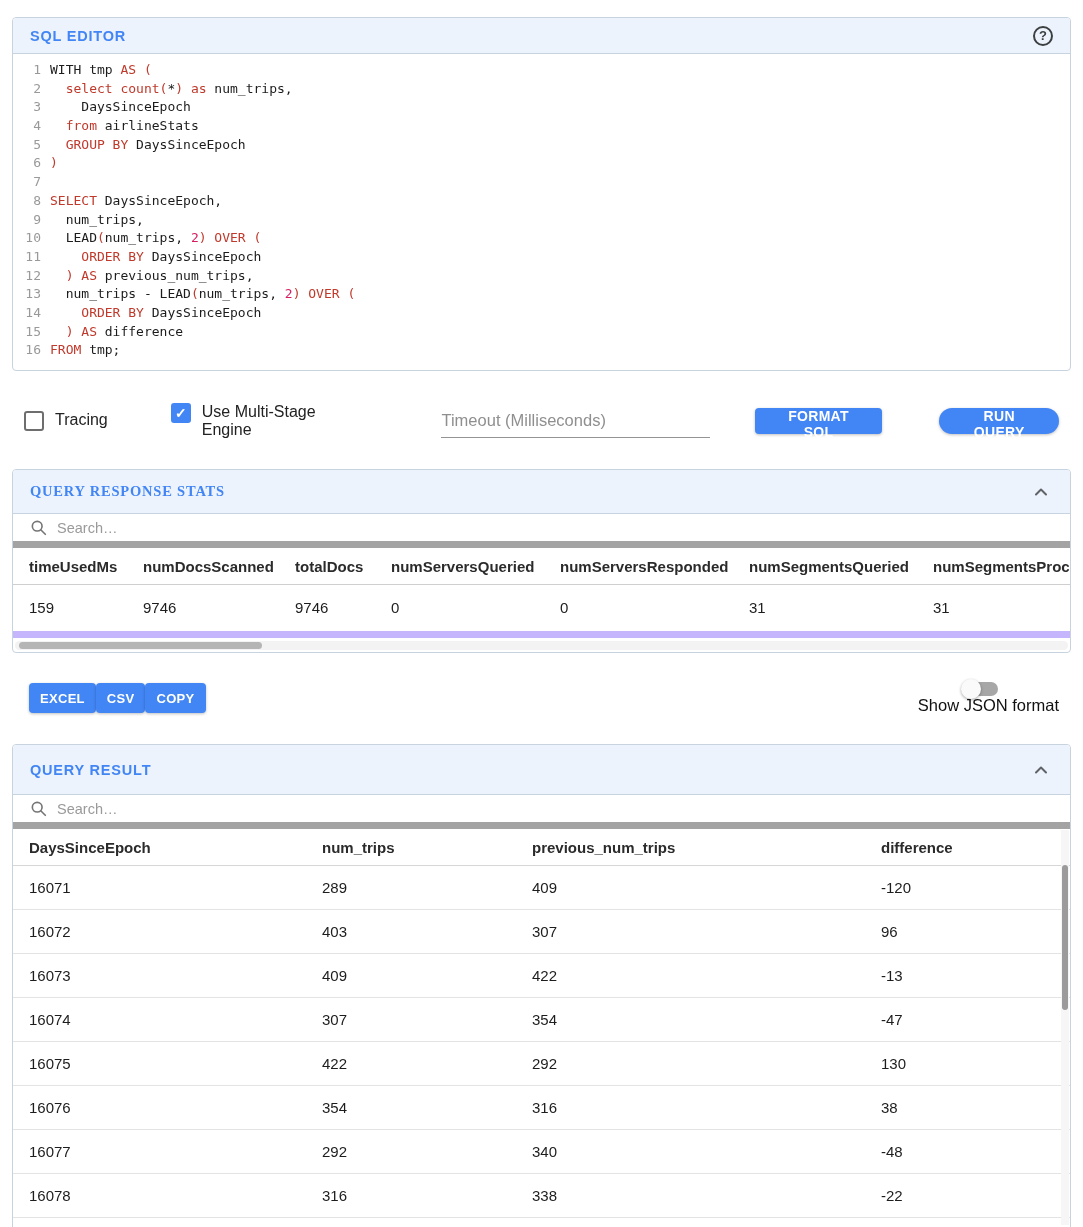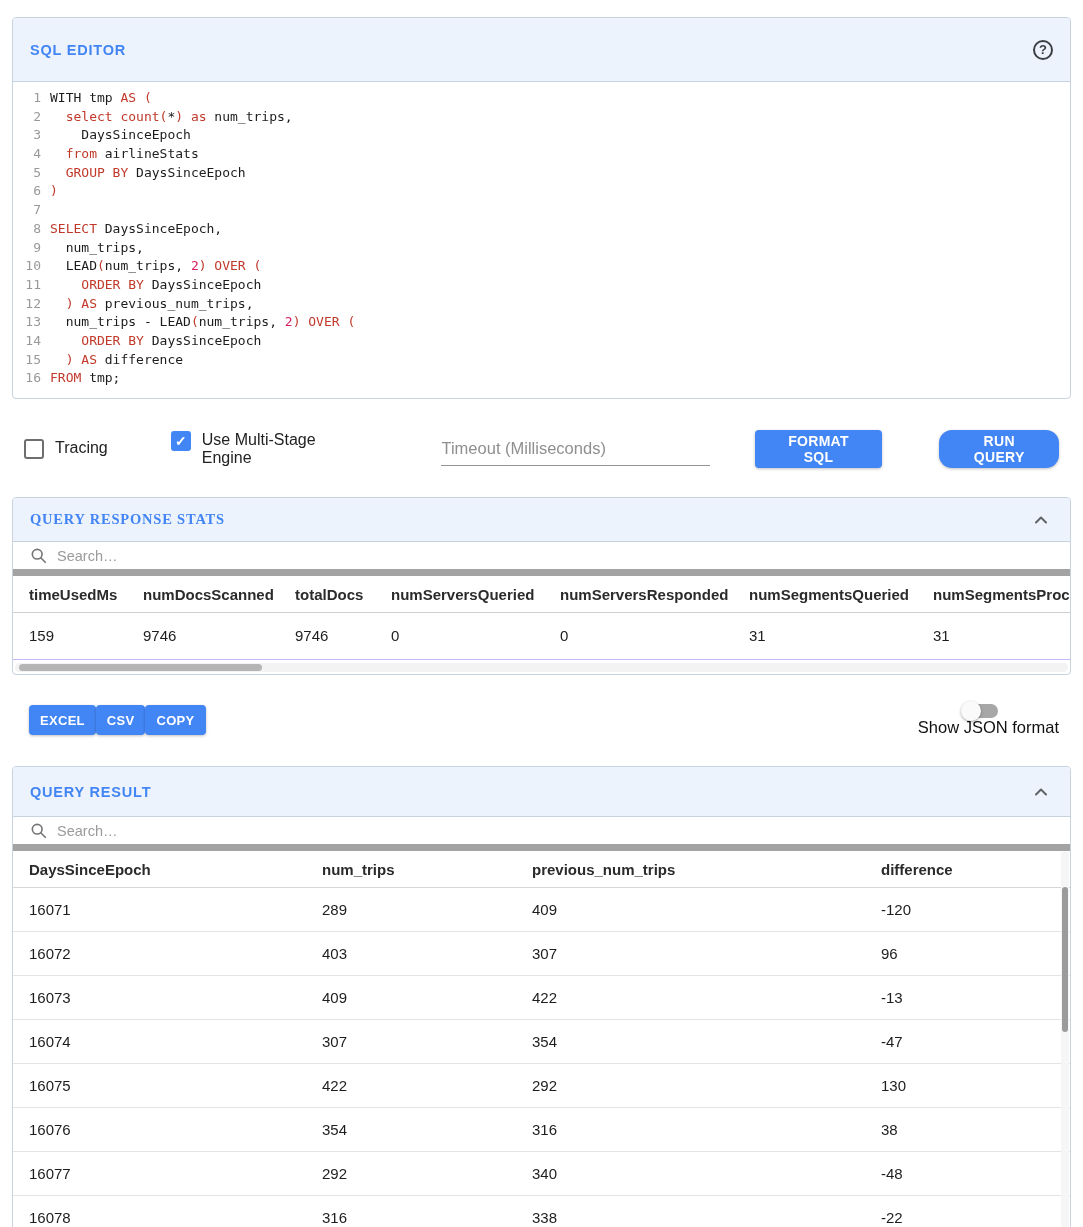--- a/index.html
+++ b/index.html
@@ -20,21 +20,21 @@
   
   .panel{
     border:1px solid var(--panel-border);
     border-radius:4px;
     background:#fff;
     overflow:hidden;
   }
   .panel-header{
     background:var(--panel-header-bg);
     border-bottom:1px solid var(--panel-border);
-    height:64px;
+    height:36px;
     display:flex;align-items:center;justify-content:space-between;
     padding:0 17px;
     cursor:pointer;
   }
   .panel-title{
     color:var(--accent-blue);
     font-size:14.5px;font-weight:bold;letter-spacing:.8px;
   }
 
   
@@ -77,21 +77,21 @@
     font-family:"Liberation Sans",sans-serif;
     font-size:16.5px;color:#333;padding:6px 0 7px 0;outline:none;background:transparent;
   }
   .timeout-input::placeholder{color:#8f8f8f;opacity:1;}
   .btn{
     background:var(--accent-blue);color:#fff;border:none;border-radius:4px;
     font-family:"Liberation Sans",sans-serif;font-weight:bold;
     letter-spacing:.3px;cursor:pointer;
     box-shadow:0 1px 3px rgba(0,0,0,.25);
   }
-  .btn-lg{height:38px;padding:0 17px;font-size:14px;}
+  .btn-lg{height:26px;padding:0 17px;font-size:14px;}
   .btn-format{margin-left:45px;}
   .btn-run{margin-left:57px;border-radius:13px;}
   .btn-sm{height:30px;padding:0 11px;font-size:13px;}
 
   
   .search-row{
     display:flex;align-items:center;height:34px;
     padding:0 17px;border-bottom:7px solid #a3a3a3;
   }
   .search-icon{flex:0 0 18px;height:18px;margin-right:9px;}
@@ -106,21 +106,21 @@
   th{
     text-align:left;font-size:15px;font-weight:bold;color:#2b2b2b;
     padding:10px 16px 9px 16px;border-bottom:1px solid #cfcfcf;
     white-space:nowrap;overflow:hidden;cursor:pointer;
   }
   td{
     font-size:15px;color:#1d1d1d;white-space:nowrap;overflow:hidden;
   }
   .stats-clip{overflow:hidden;width:100%;}
   .stats-table{width:1104px;table-layout:fixed;}
-  .stats-table td{padding:14px 16px 15px 16px;border-bottom:1px solid #c4b5fd;}
+  .stats-table td{padding:14px 16px 15px 16px;border-bottom:7px solid #c4b5fd;}
   .result-table{width:100%;table-layout:fixed;}
   .result-table th{border-bottom:1px solid #d6d6d6;}
   .result-table td{padding:12px 16px;border-bottom:1px solid #e3e3e3;height:44px;}
 
   
   .h-scrollbar{
     height:9px;margin:3px 2px 2px 2px;background:#f3f3f3;border-radius:5px;position:relative;
   }
   .h-scrollbar-thumb{
     position:absolute;left:4px;top:1px;height:7px;width:243px;

